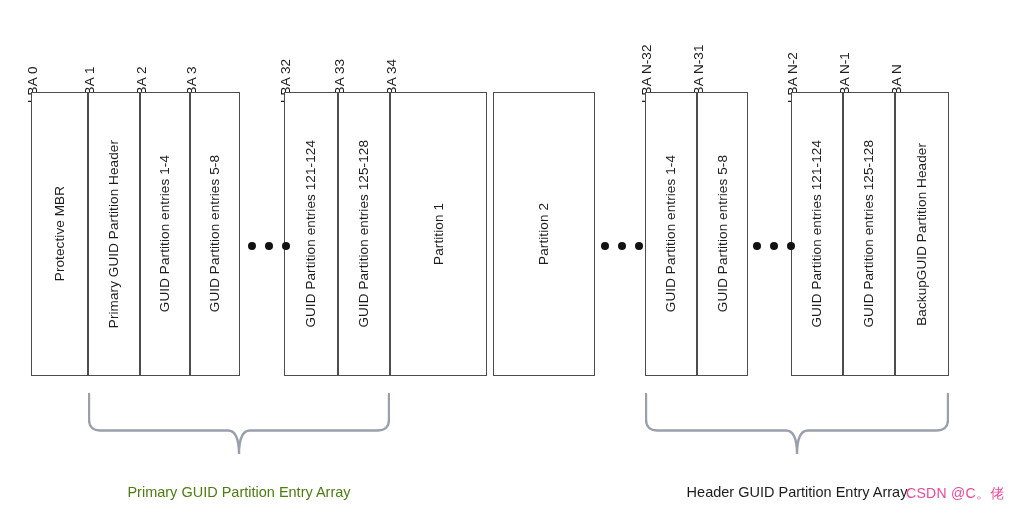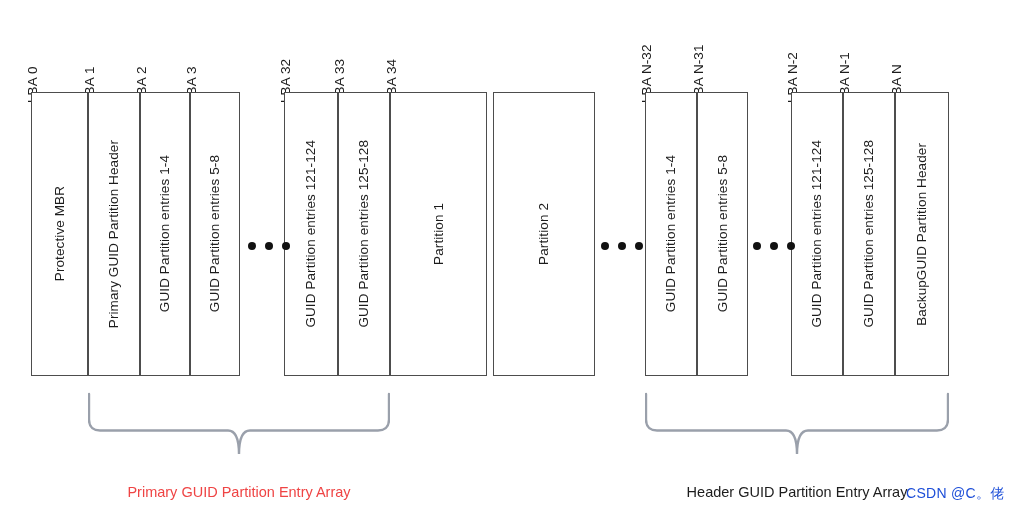--- a/index.html
+++ b/index.html
@@ -199,22 +199,22 @@
         <i style="background: rgb(17, 17, 17);"></i>
         <i style="background: rgb(17, 17, 17);"></i>
         <i style="background: rgb(17, 17, 17);"></i>
       </div>
     </div>
 
   <div id="brace-layer">
       <svg class="brace" width="302" height="62" viewBox="0 0 302 62" style="left: 88px; top: 392px;">
         <path d="M 1 2 L 1 27.439999999999998 Q 1 38.44 12 38.44 L 140 38.44 Q 151 38.44 151 62 Q 151 38.44 162 38.44 L 290 38.44 Q 301 38.44 301 27.439999999999998 L 301 2" fill="none" stroke="#9aa0ab" stroke-width="2.4" stroke-linecap="round"></path>
       </svg>
-      <div class="brace-caption" style="left: 88px; top: 484px; width: 302px; color: #ef4444;">Primary GUID Partition Entry Array</div>
+      <div class="brace-caption" style="left: 88px; top: 484px; width: 302px; color: #4d7c0f;">Primary GUID Partition Entry Array</div>
       <svg class="brace" width="304" height="62" viewBox="0 0 304 62" style="left: 645px; top: 392px;">
         <path d="M 1 2 L 1 27.439999999999998 Q 1 38.44 12 38.44 L 141 38.44 Q 152 38.44 152 62 Q 152 38.44 163 38.44 L 292 38.44 Q 303 38.44 303 27.439999999999998 L 303 2" fill="none" stroke="#9aa0ab" stroke-width="2.4" stroke-linecap="round"></path>
       </svg>
       <div class="brace-caption" style="left: 645px; top: 484px; width: 304px; color: rgb(28, 28, 28);">Header GUID Partition Entry Array</div>
     </div>
 
-  <div class="watermark" id="watermark" style="left: 906px; top: 485px; color: #1d4ed8;">CSDN @C。佬</div>
+  <div class="watermark" id="watermark" style="left: 906px; top: 485px; color: #ec4899;">CSDN @C。佬</div>
 
 </div>
 
 </body></html>

